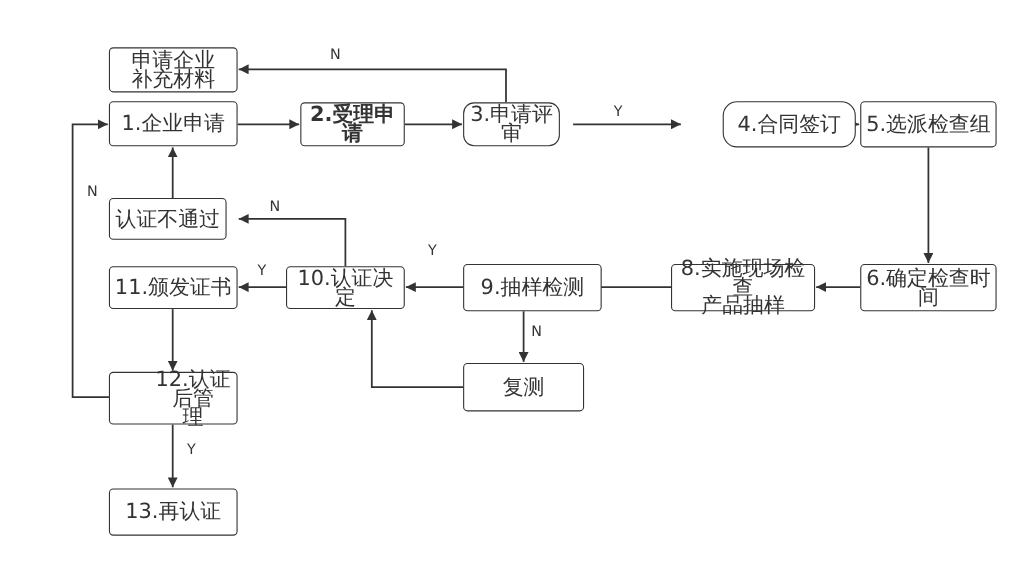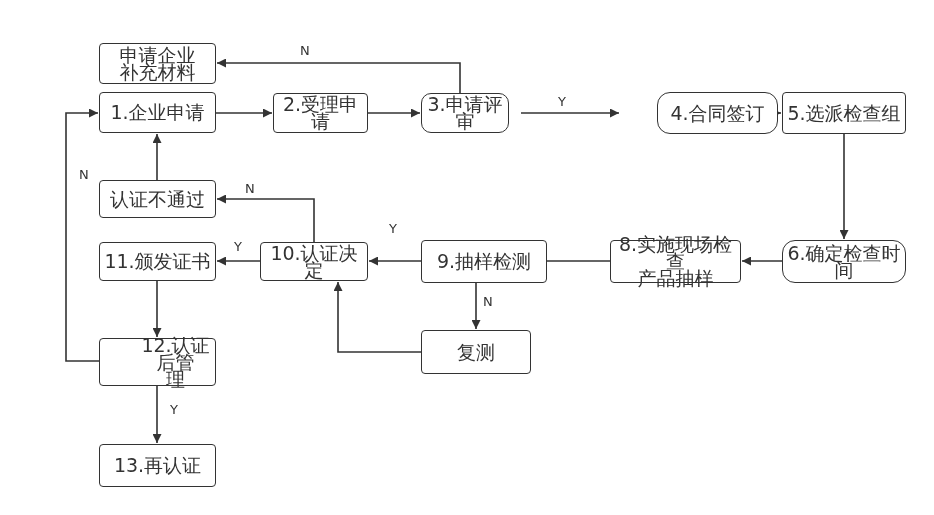--- a/index.html
+++ b/index.html
@@ -42,49 +42,49 @@
     </g>
 </svg>
 
 <div class="node" style="left:99px;top:43px;width:117px;height:41px;">
     <span>申请企业
 补充材料</span>
   </div>
 <div class="node" style="left:99px;top:92px;width:117px;height:41px;">
     <span>1.企业申请</span>
   </div>
-<div class="node" style="left:273px;top:93px;width:95px;height:40px;">
+<div class="node" style="left:273px;top:93px;width:95px;height:40px;font-weight:bold;">
     <span>2.受理申请</span>
   </div>
 <div class="node" style="left:421px;top:93px;width:88px;height:40px;border-radius:10px;">
     <span>3.申请评审</span>
   </div>
 <div class="node" style="left:657px;top:92px;width:121px;height:42px;border-radius:13px;">
     <span>4.合同签订</span>
   </div>
 <div class="node" style="left:782px;top:92px;width:124px;height:42px;">
     <span>5.选派检查组</span>
   </div>
-<div class="node" style="left:99px;top:180px;width:117px;height:38px;">
+<div class="node" style="left:99px;top:180px;width:107px;height:38px;">
     <span>认证不通过</span>
   </div>
 <div class="node" style="left:99px;top:242px;width:117px;height:39px;">
     <span>11.颁发证书</span>
   </div>
 <div class="node" style="left:260px;top:242px;width:108px;height:39px;">
     <span>10.认证决定</span>
   </div>
 <div class="node" style="left:421px;top:240px;width:126px;height:43px;">
     <span>9.抽样检测</span>
   </div>
 <div class="node" style="left:610px;top:240px;width:131px;height:43px;">
     <span>8.实施现场检查
 产品抽样</span>
   </div>
-<div class="node" style="left:782px;top:240px;width:124px;height:43px;border-radius:13px;">
+<div class="node" style="left:782px;top:240px;width:124px;height:43px;">
     <span>6.确定检查时间</span>
   </div>
 <div class="node" style="left:421px;top:330px;width:110px;height:44px;">
     <span>复测</span>
   </div>
 <div class="node" style="left:99px;top:338px;width:117px;height:48px;padding-left:40px;">
     <span>12.认证后管
 理</span>
   </div>
 <div class="node" style="left:99px;top:444px;width:117px;height:43px;">

